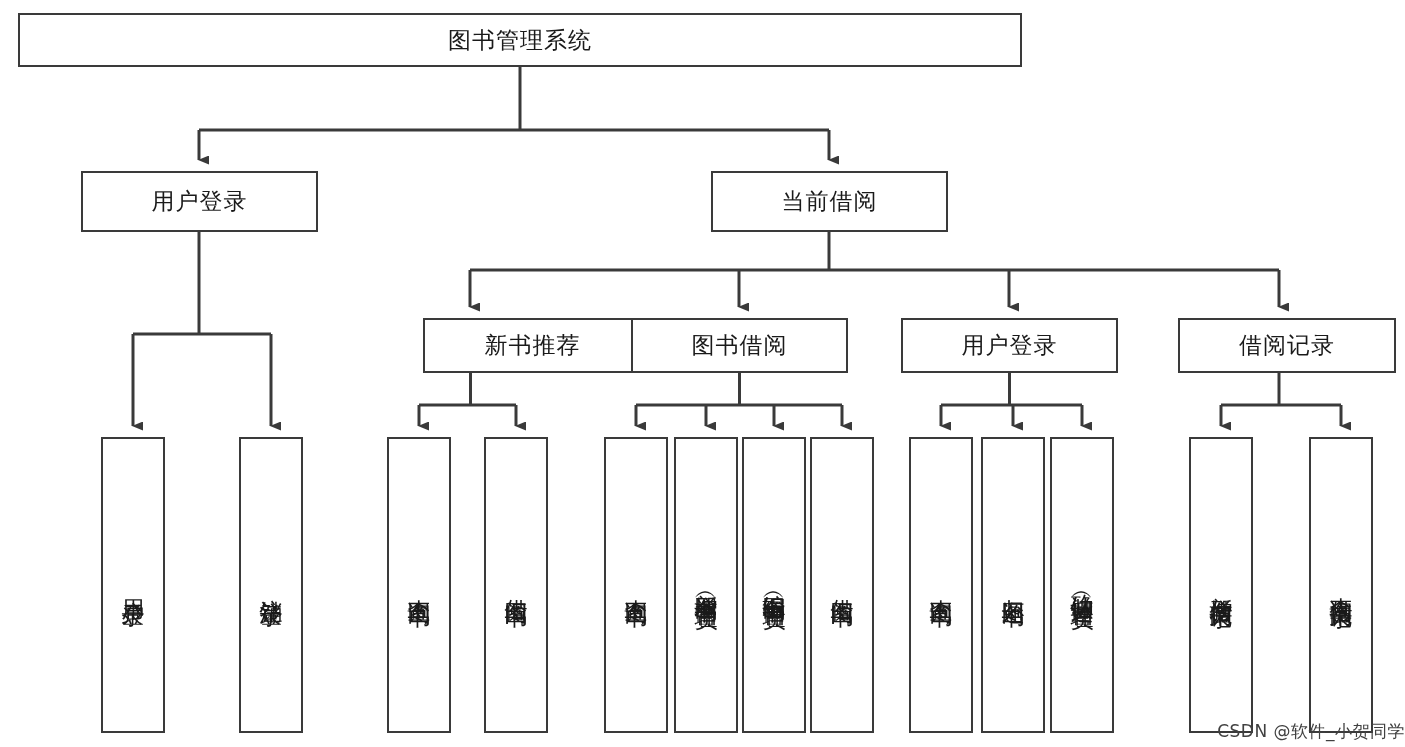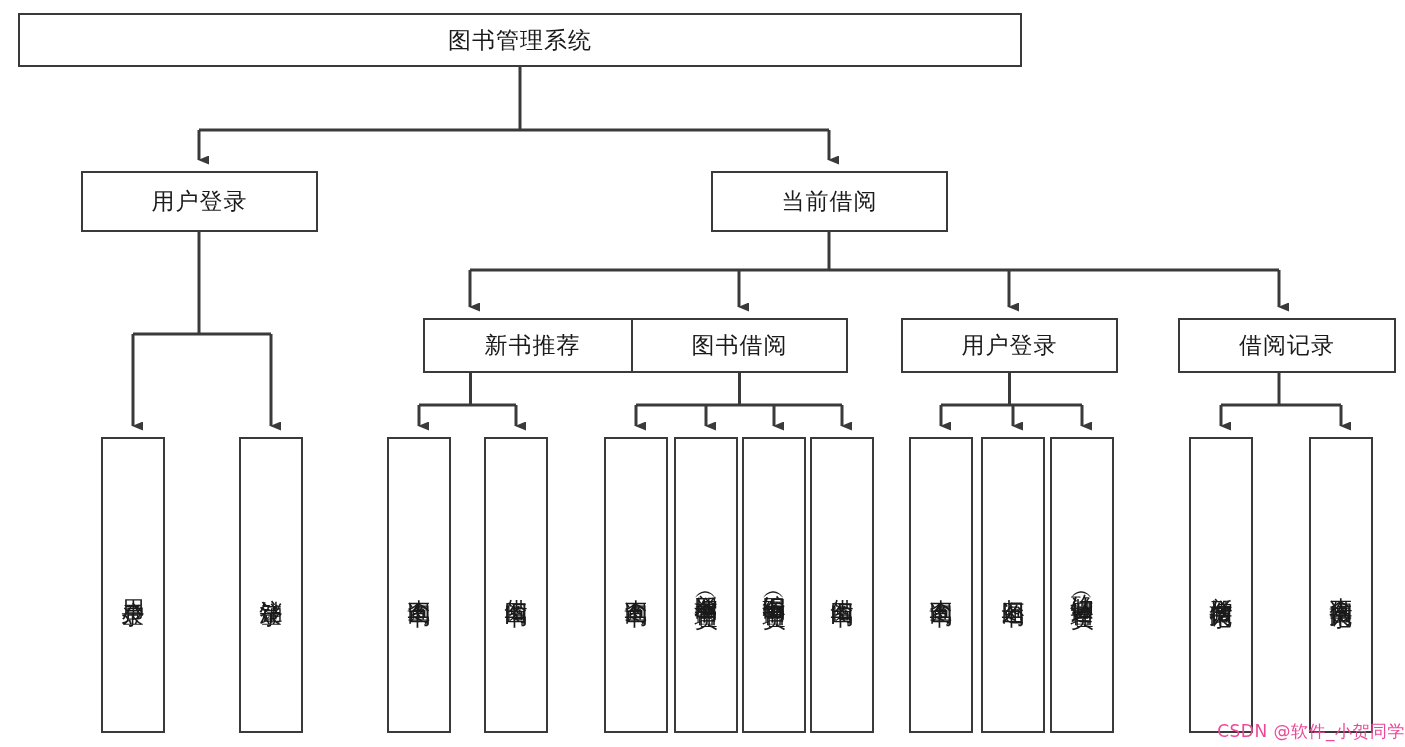--- a/index.html
+++ b/index.html
@@ -50,21 +50,21 @@
   .node-label {
     display: block;
     text-align: center;
     white-space: nowrap;
   }
   .watermark {
     position: absolute;
     right: 8px;
     bottom: 4px;
     font-size: 17px;
-    color: #ec4899;
+    color: #404040;
     letter-spacing: 0.5px;
     white-space: nowrap;
     pointer-events: none;
   }
 </style>
 </head>
 <body>
 
 <div id="canvas">
 

